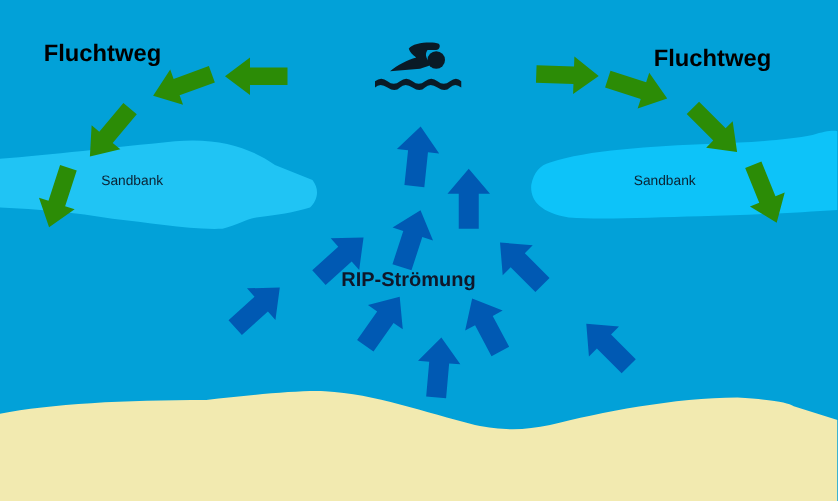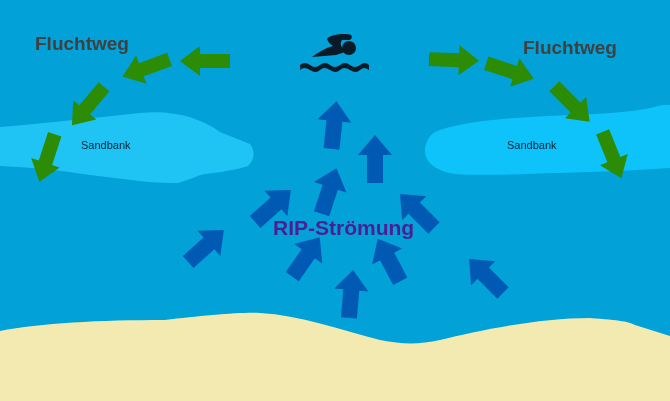--- a/index.html
+++ b/index.html
@@ -1,21 +1,21 @@
 <!DOCTYPE html>
 <html><head>
 <meta charset="utf-8">
 <style>
   html, body { margin: 0; padding: 0; }
   body { width: 670px; height: 401px; overflow: hidden; background: #02a1d8; font-family: "Liberation Sans", sans-serif; }
   #scene { position: absolute; left: 0; top: 0; width: 670px; height: 401px; }
   .label { position: absolute; white-space: nowrap; }
-  .escape-label { color: #404040; font-weight: bold; font-size: 19px; }
+  .escape-label { color: #000000; font-weight: bold; font-size: 19px; }
   .sandbar-label { color: #0b2233; font-size: 11px; }
-  .rip-label { color: #4c1d95; font-weight: bold; font-size: 21px; }
+  .rip-label { color: #0f172a; font-weight: bold; font-size: 16px; }
 </style>
 </head>
 <body>
 
 <svg id="scene" viewBox="0 0 670 401" xmlns="http://www.w3.org/2000/svg">
 
   <rect x="0" y="0" width="670" height="401" fill="#02a1d8"></rect>
 
   <path fill="#20c4f4" d="M0,127 C40,124 90,118 140,113 C175,110 200,118 220,132 L250,144 C256,152 254,160 248,166 C235,170 222,172 205,174 C195,176 190,180 178,183 C150,184 120,178 90,175 C60,170 30,167 0,166 Z"></path>
 

